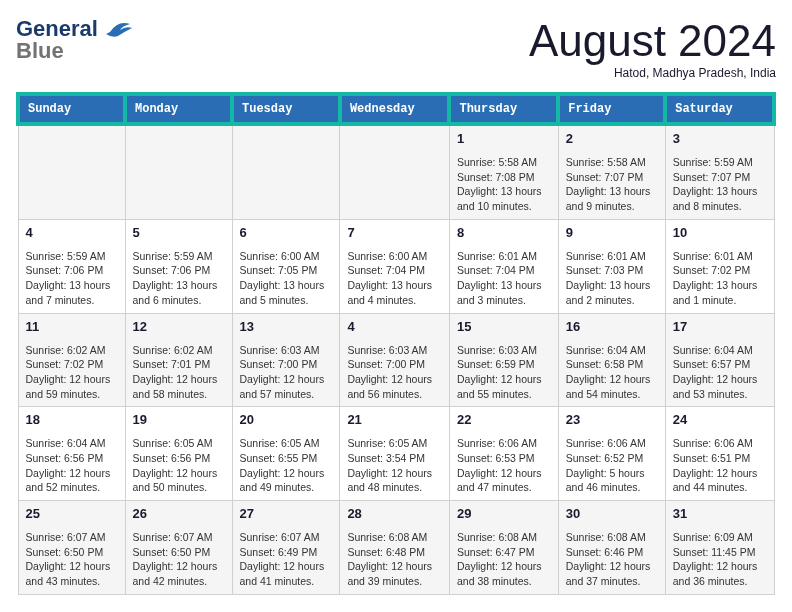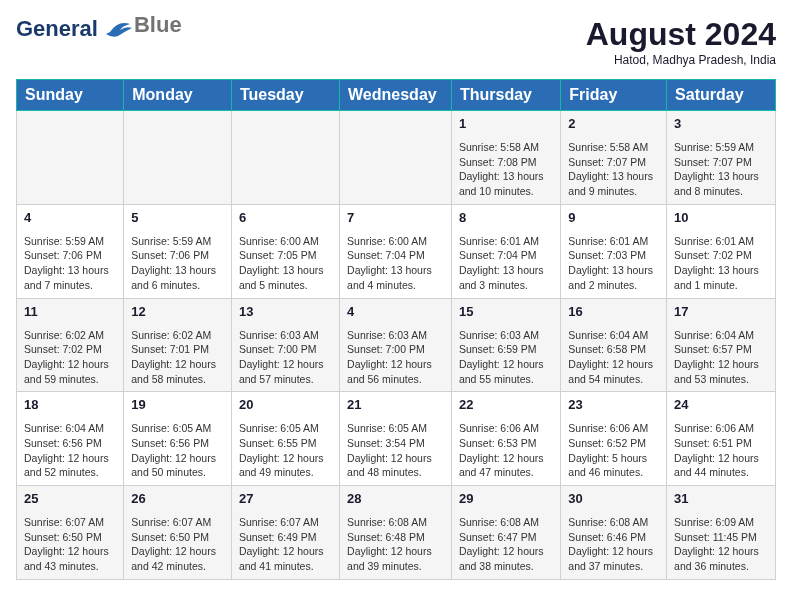--- a/index.html
+++ b/index.html
@@ -11,34 +11,34 @@
       padding: 16px;
     }
     .header {
       display: flex;
       justify-content: space-between;
       align-items: flex-start;
       margin-bottom: 12px;
     }
     .logo {
       display: flex;
-      flex-direction: row;
+      flex-direction: column;
       align-items: flex-start;
     }
     .logo-row {
       display: flex;
       align-items: center;
       gap: 4px;
     }
     .title-block {
       text-align: right;
     }
     .title-block h1 {
-      font-size: 32px;
-      font-weight: bold;
+      font-size: 44px;
+      font-weight: normal;
       color: #1a1a2e;
       margin-left: 24px;
     }
     .title-block h2 {
       font-size: 12px;
       font-weight: normal;
       color: #1a1a2e;
     }
     table {
       width: 100%;
@@ -46,22 +46,23 @@
       font-size: 11px;
     }
     thead tr {
       background-color: #2a6db5;
       color: white;
     }
     thead th {
       padding: 6px 8px;
       text-align: left;
       font-weight: bold;
-      font-size: 16px;
-      border: 1px solid #14b8a6;
+      font-size: 12px;
+      border: 4px solid #14b8a6;
+      font-family: Liberation Mono, monospace;
     }
     tbody tr {
       vertical-align: top;
     }
     tbody tr:nth-child(odd) {
       background-color: #f5f5f5;
     }
     tbody tr:nth-child(even) {
       background-color: #ffffff;
     }

